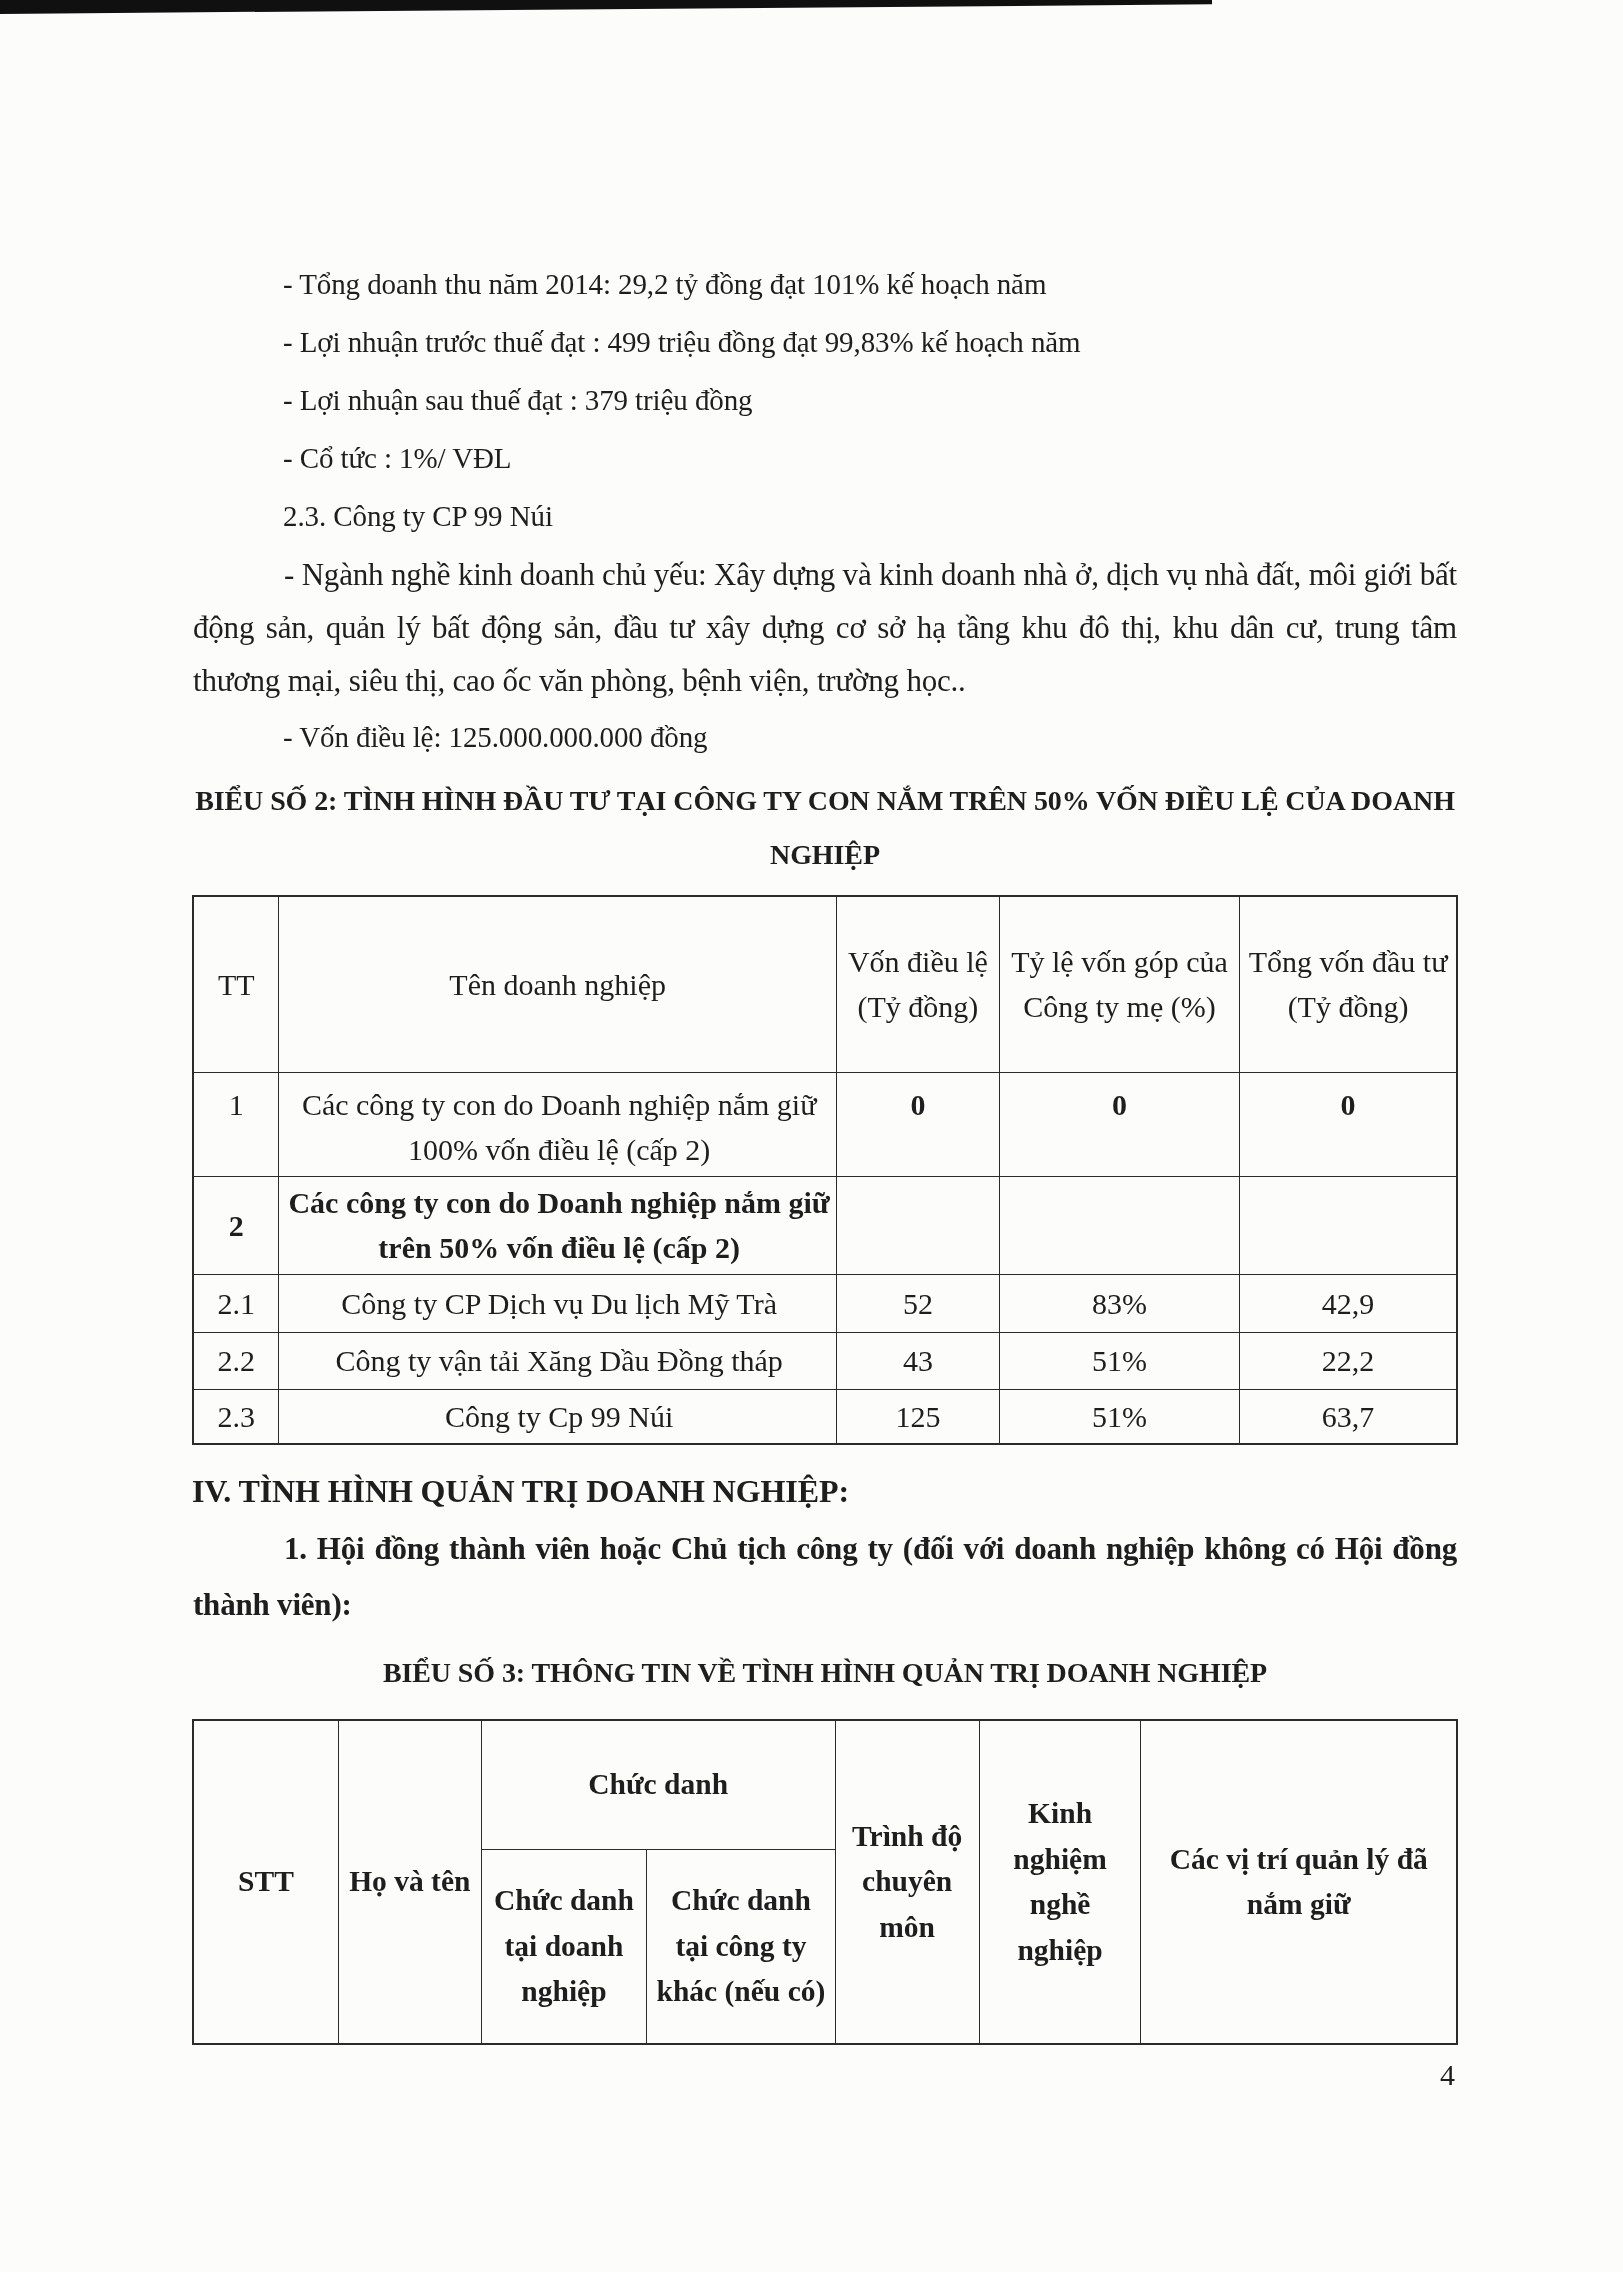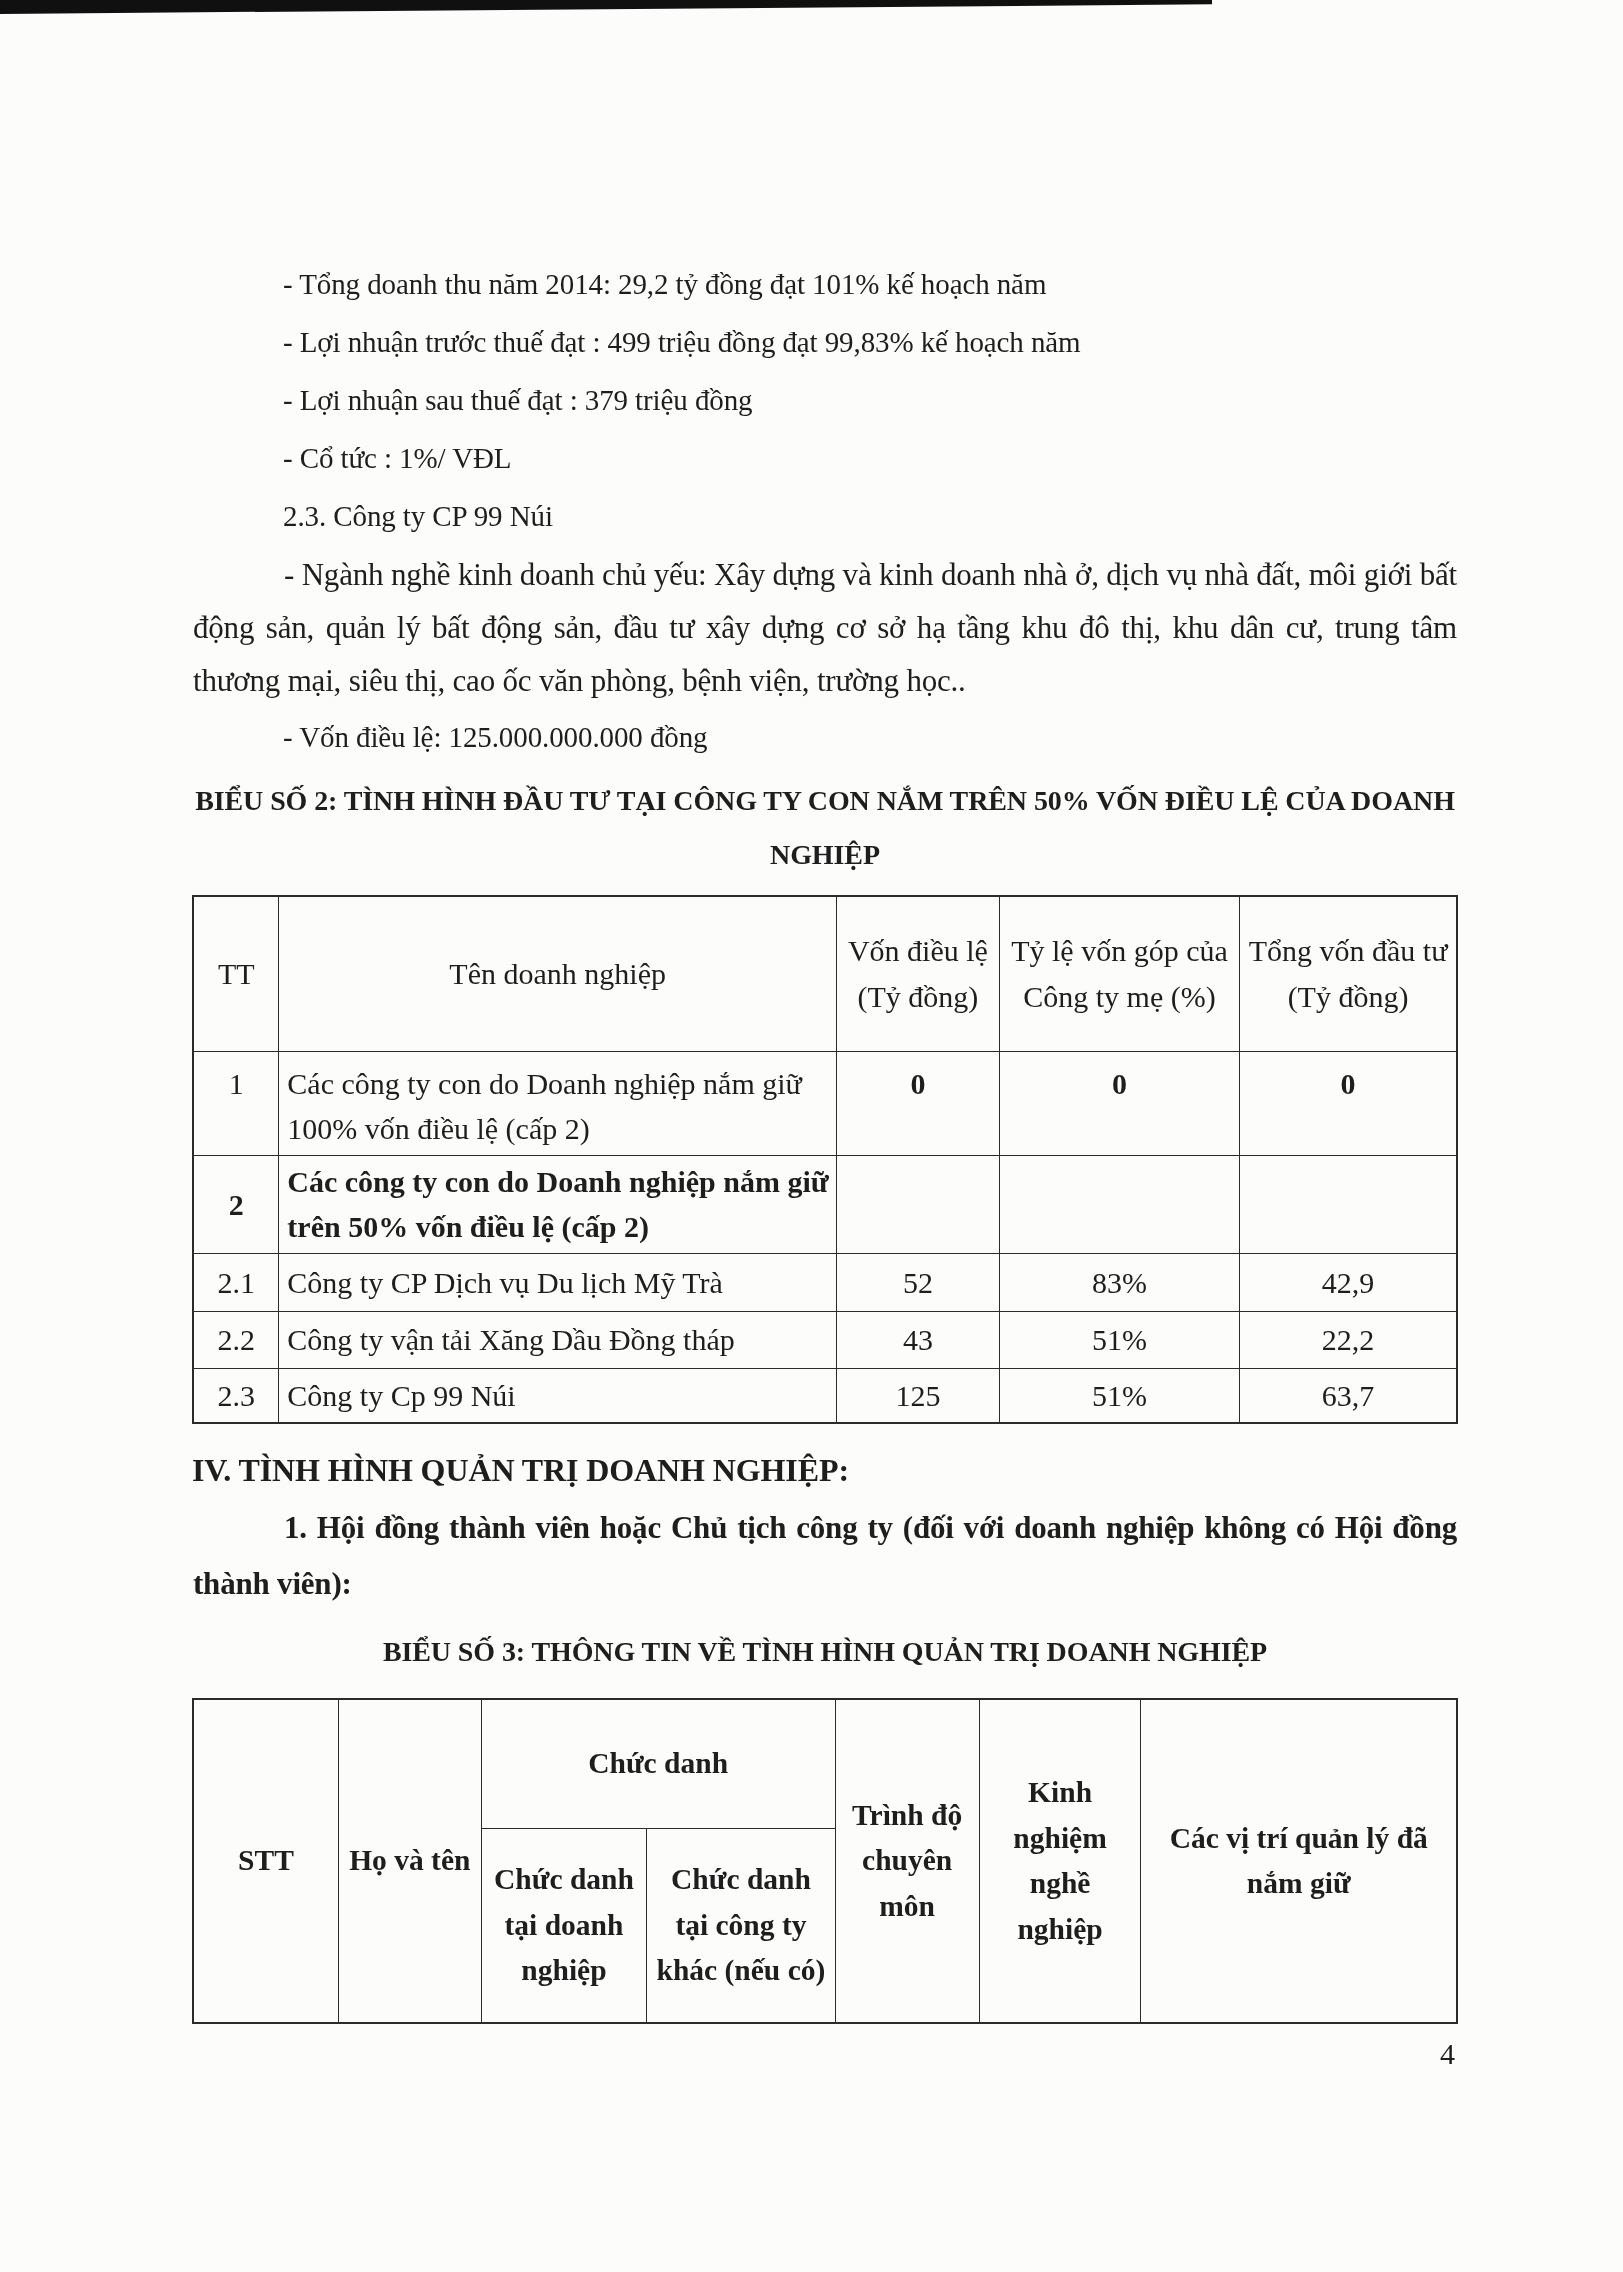--- a/index.html
+++ b/index.html
@@ -87,26 +87,26 @@
     text-align:center;
     vertical-align:middle;
     padding:3.9px 3.9px;
   }
   .t1 td{
     text-align:center;
     vertical-align:middle;
     padding:2px 3.9px;
   }
   .t1 td.name{
-    text-align:left;
+    text-align:center;
     padding:2.9px 4.9px 2.9px 7.9px;
   }
   .t1 tr.r-top td{vertical-align:top;padding-top:8.8px;}
   .t1 .bold, .t2 th{font-weight:bold;}
-  .t1 tr.h-header{height:156px;}
+  .t1 tr.h-header{height:177px;}
   .t1 tr.r1{height:96px;}
   .t1 tr.r2{height:93px;}
   .t1 tr.r21{height:58px;}
   .t1 tr.r22{height:57px;}
   .t1 tr.r23{height:55px;margin-left:47px;}
   .t2 th{
     font-size:29.5px;
     text-align:center;
     vertical-align:middle;
     padding:2.9px 4.9px;

